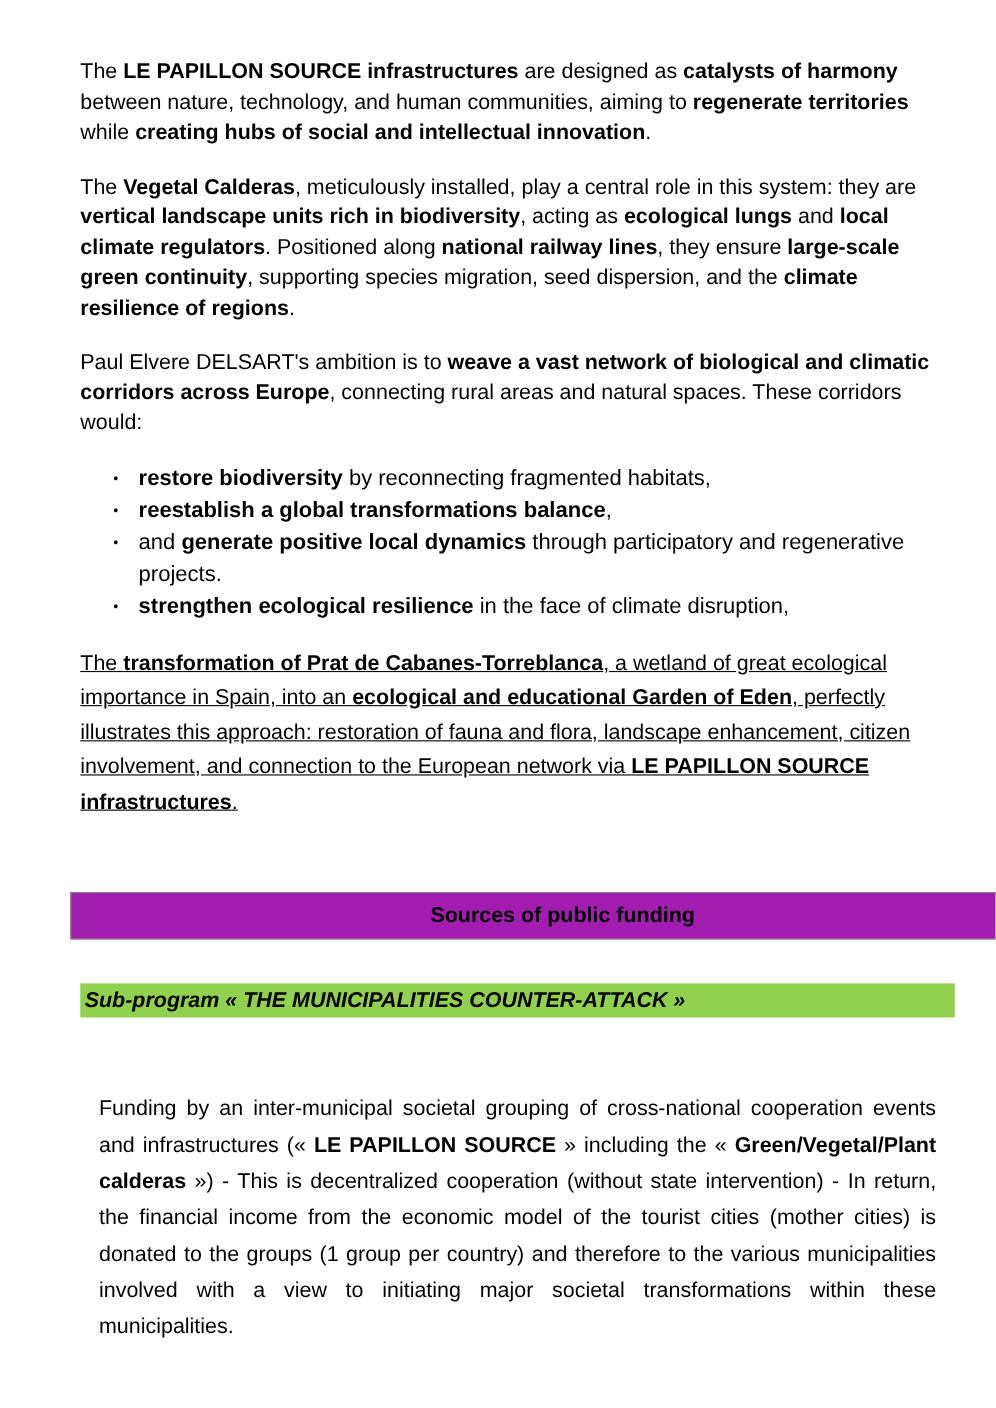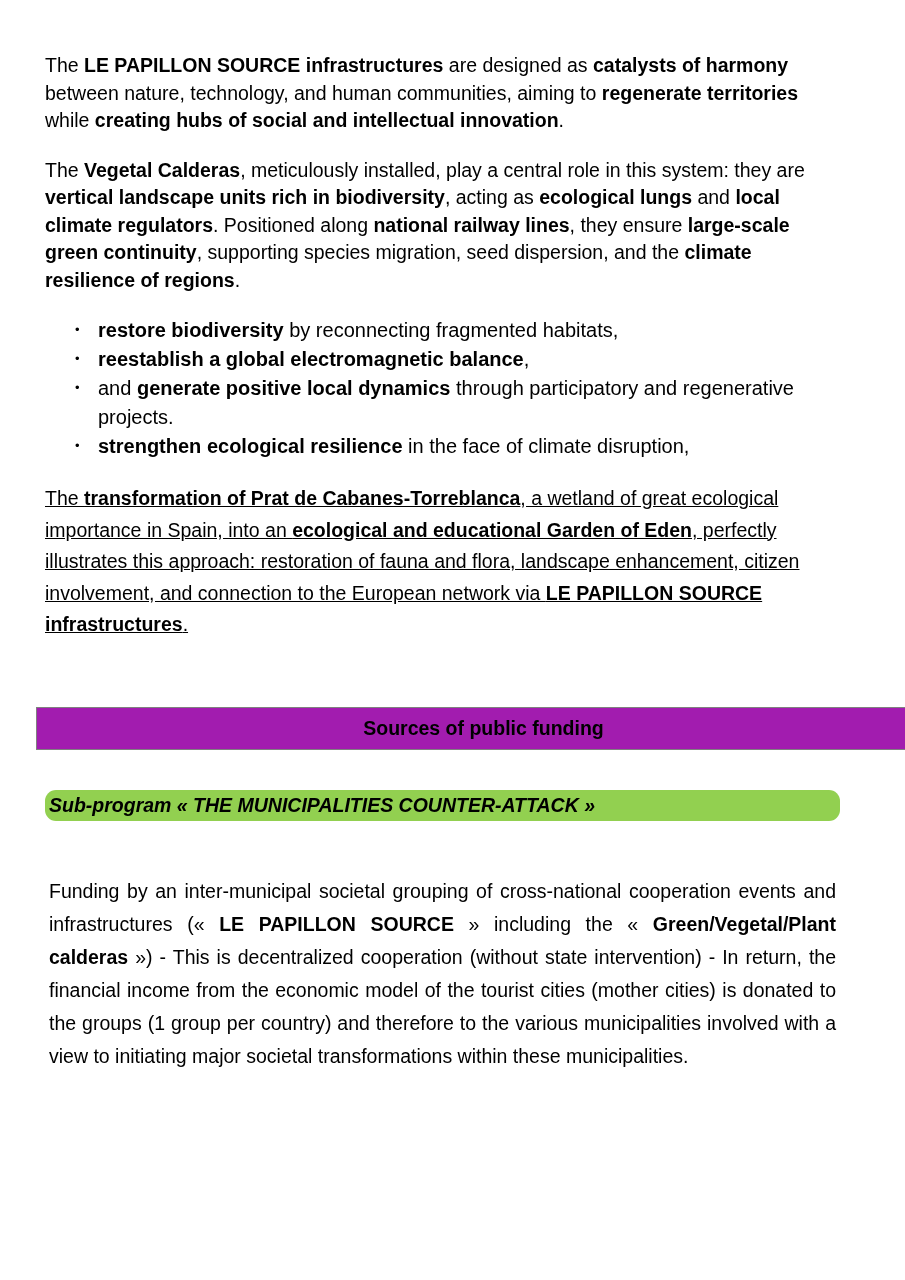--- a/index.html
+++ b/index.html
@@ -20,21 +20,21 @@
   .page {
     position: absolute;
     left: 0;
     top: 0;
     width: 905px;
     height: 1280px;
   }
 
   .content {
     position: absolute;
-    left: 45px;
+    left: 73px;
     top: 52px;
     width: 795px;
   }
 
   p.para {
     margin: 0 0 22px 0;
     font-size: 19.5px;
     line-height: 27.5px;
     font-stretch: condensed;
     text-align: left;
@@ -89,53 +89,53 @@
     font-weight: bold;
     line-height: 22px;
     display: inline-block;
   }
 
   .green-band {
     box-sizing: border-box;
     width: 795px;
     background: #92d050;
     padding: 4px 4px 5px 4px;
-    border-radius: 11px;
   }
   .green-band .band-title {
     font-size: 19.5px;
     font-weight: bold;
     font-style: italic;
     line-height: 22px;
     display: inline-block;
     white-space: nowrap;
   }
 
   p.justified {
-    margin: 4px;
+    margin: 17px;
     font-size: 19.5px;
     line-height: 33px;
     text-align: justify;
     text-justify: inter-word;
   }
 </style>
 </head>
 <body>
 
 <div class="page">
   <div class="content">
 
     <p class="para"><span>The </span><b>LE PAPILLON SOURCE infrastructures</b><span> are designed as </span><b>catalysts of harmony</b><span> between nature, technology, and human communities, aiming to </span><b>regenerate territories</b><span> while </span><b>creating hubs of social and intellectual innovation</b><span>.</span></p>
 
     <p class="para"><span>The </span><b>Vegetal Calderas</b><span>, meticulously installed, play a central role in this system: they are </span><b>vertical landscape units rich in biodiversity</b><span>, acting as </span><b>ecological lungs</b><span> and </span><b>local climate regulators</b><span>. Positioned along </span><b>national railway lines</b><span>, they ensure </span><b>large-scale green continuity</b><span>, supporting species migration, seed dispersion, and the </span><b>climate resilience of regions</b><span>.</span></p>
 
+    <p class="para"><span>Paul Elvere DELSART's ambition is to </span><b>weave a vast network of biological and climatic corridors across Europe</b><span>, connecting rural areas and natural spaces. These corridors would:</span></p>
 
     <ul class="bullets">
       <li><b>restore biodiversity</b><span> by reconnecting fragmented habitats,</span></li>
-      <li><b>reestablish a global electromagnetic balance</b><span>,</span></li>
+      <li><b>reestablish a global transformations balance</b><span>,</span></li>
       <li><span>and </span><b>generate positive local dynamics</b><span> through participatory and regenerative projects.</span></li>
       <li><b>strengthen ecological resilience</b><span> in the face of climate disruption,</span></li>
     </ul>
 
     <p class="para loose"><span>The </span><b>transformation of Prat de Cabanes-Torreblanca</b><span>, a wetland of great ecological importance in Spain, into an </span><b>ecological and educational Garden of Eden</b><span>, perfectly illustrates this approach: restoration of fauna and flora, landscape enhancement, citizen involvement, and connection to the European network via </span><b>LE PAPILLON SOURCE infrastructures</b><span>.</span></p>
 
     <div class="spacer-a"></div>
 
     <div class="titled-box">
       <span class="box-title">Sources of public funding</span>

